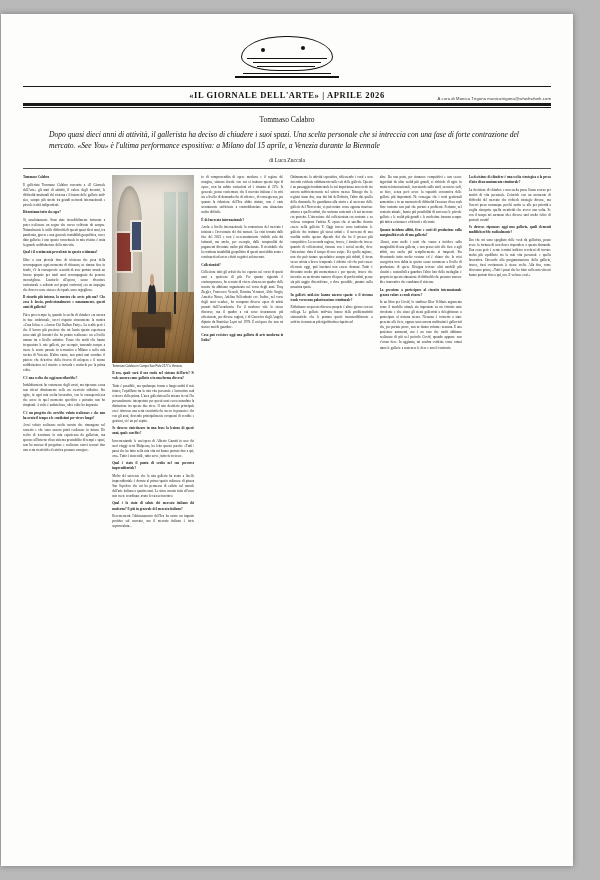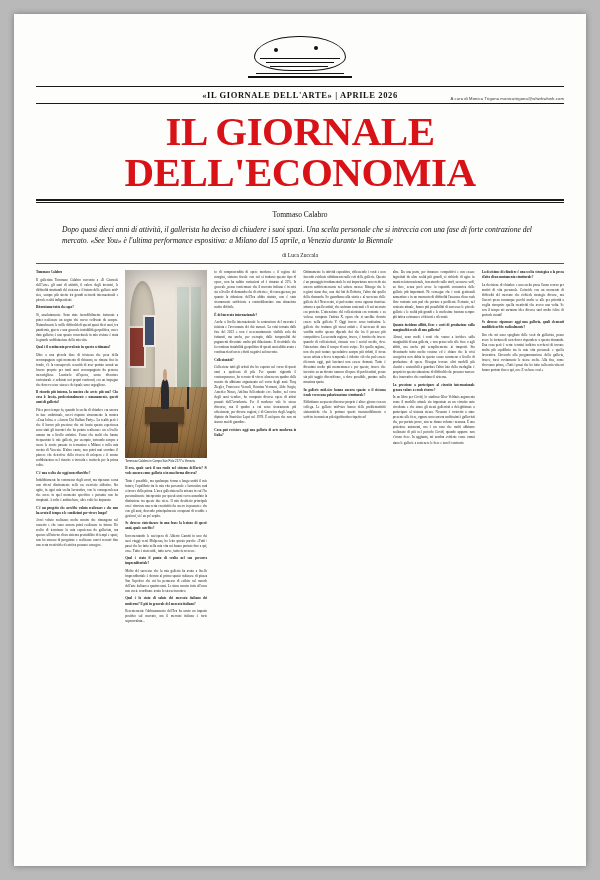--- a/index.html
+++ b/index.html
@@ -4,21 +4,21 @@
 <style>
   html,body{margin:0;padding:0;}
   body{
     width:600px;height:880px;
     background:#b9b9b9;
     font-family:"Liberation Serif", serif;
     overflow:hidden;
   }
   .page{
     position:absolute;
-    left:14px;top:14px;
+    left:1px;top:14px;
     width:572px;height:852px;
     background:#fdfdfb;
     box-shadow:0 0 6px rgba(0,0,0,.35);
     overflow:hidden;
   }
   .inner{
     position:absolute;
     left:22px;right:22px;top:16px;bottom:14px;
   }
 
@@ -172,21 +172,20 @@
         <div class="lg-b2"></div>
         <div class="lg-base"></div>
       </div>
     </div>
 
     <div class="kicker">
       <span class="k-text">«IL GIORNALE DELL'ARTE»  |  APRILE 2026</span>
       <span class="k-credit">A cura di Monica Trigona  monicatrigona@whwhwhwh.com</span>
     </div>
 
-    <div class="masthead">IL GIORNALE DELL'ECONOMIA</div>
 
     <div class="rule-thick"></div>
     <div class="rule-thin"></div>
 
     <div class="byline-top">Tommaso Calabro</div>
     <div class="standfirst">Dopo quasi dieci anni di attività, il gallerista ha deciso di chiudere i suoi spazi. Una scelta personale che si intreccia con una fase di forte contrazione del mercato. «See You» è l'ultima performance espositiva: a Milano dal 15 aprile, a Venezia durante la Biennale</div>
     <div class="subline">di Luca Zuccala</div>
     <div class="rule-after-head"></div>
 
     <div class="cols">

